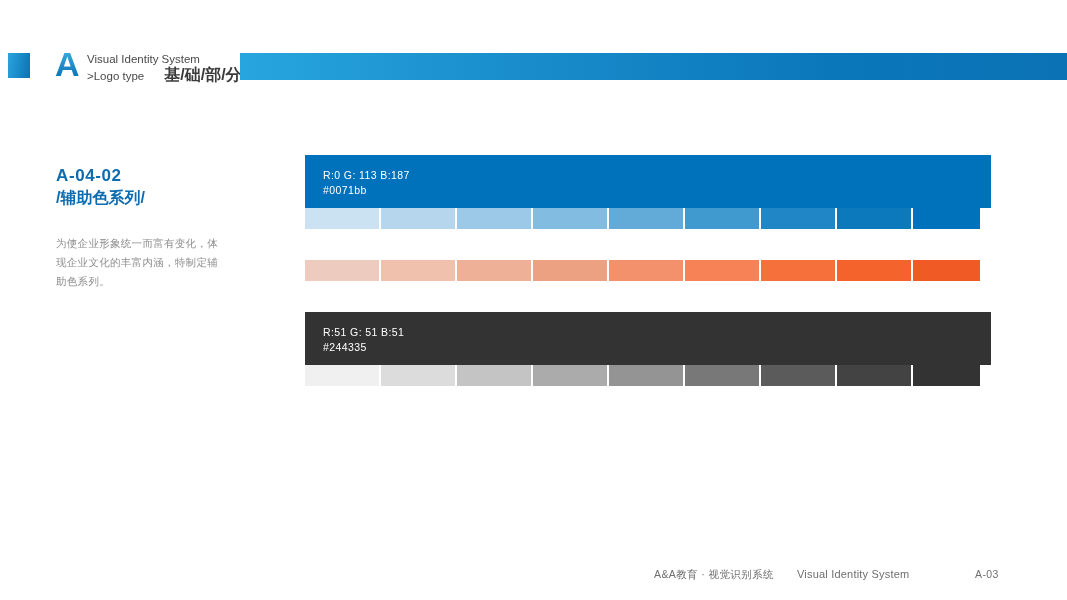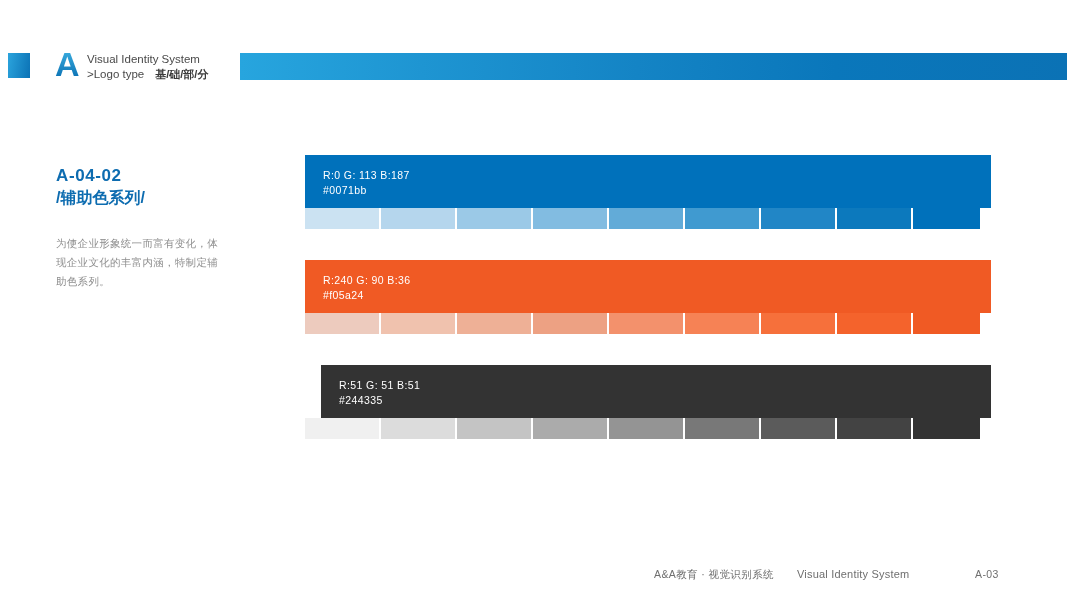--- a/index.html
+++ b/index.html
@@ -58,22 +58,22 @@
     color: #4a4a4a;
     white-space: nowrap;
   }
   .header-line2 {
     font-size: 11.5px;
     line-height: 15px;
     color: #4a4a4a;
     white-space: nowrap;
   }
   .header-line2 .cn {
-    margin-left: 11px;
-    font-size: 11px;
+    margin-left: 20px;
+    font-size: 16px;
     font-weight: bold;
     color: #3a3a3a;
   }
   .header-bar {
     position: absolute;
     left: 240px;
     top: 53px;
     width: 827px;
     height: 27px;
     background: linear-gradient(90deg, #27a5de 0%, #1e95d2 22%, #1484c5 48%, #0a77bb 72%, #0b72b5 100%);
@@ -237,23 +237,20 @@
         <div class="tint-swatch" style="width: 74px; background: rgb(64, 154, 208);"></div>
         <div class="tint-gap"></div>
         <div class="tint-swatch" style="width: 74px; background: rgb(33, 134, 198);"></div>
         <div class="tint-gap"></div>
         <div class="tint-swatch" style="width: 74px; background: rgb(12, 121, 189);"></div>
         <div class="tint-gap"></div>
         <div class="tint-last" style="background: rgb(0, 113, 187);"></div>
       </div>
     </div>
     <div class="block">
-      <div class="block-main" style="background: rgb(240, 90, 36);">
-        <div class="block-label"><span>R:240 G: 90 B:36</span><span class="hex">#f05a24</span></div>
-      </div>
       <div class="tint-strip">
         <div class="tint-swatch" style="width: 74px; background: rgb(237, 203, 190);"></div>
         <div class="tint-gap"></div>
         <div class="tint-swatch" style="width: 74px; background: rgb(240, 194, 174);"></div>
         <div class="tint-gap"></div>
         <div class="tint-swatch" style="width: 74px; background: rgb(238, 176, 150);"></div>
         <div class="tint-gap"></div>
         <div class="tint-swatch" style="width: 74px; background: rgb(237, 161, 131);"></div>
         <div class="tint-gap"></div>
         <div class="tint-swatch" style="width: 74px; background: rgb(243, 145, 108);"></div>
@@ -261,21 +258,21 @@
         <div class="tint-swatch" style="width: 74px; background: rgb(246, 130, 85);"></div>
         <div class="tint-gap"></div>
         <div class="tint-swatch" style="width: 74px; background: rgb(246, 112, 59);"></div>
         <div class="tint-gap"></div>
         <div class="tint-swatch" style="width: 74px; background: rgb(244, 99, 44);"></div>
         <div class="tint-gap"></div>
         <div class="tint-last" style="background: rgb(240, 90, 36);"></div>
       </div>
     </div>
     <div class="block">
-      <div class="block-main" style="background: rgb(51, 51, 51); margin-left: 16px;">
+      <div class="block-main" style="background: rgb(51, 51, 51);">
         <div class="block-label"><span>R:51 G: 51 B:51</span><span class="hex">#244335</span></div>
       </div>
       <div class="tint-strip">
         <div class="tint-swatch" style="width: 74px; background: rgb(240, 240, 240);"></div>
         <div class="tint-gap"></div>
         <div class="tint-swatch" style="width: 74px; background: rgb(220, 220, 220);"></div>
         <div class="tint-gap"></div>
         <div class="tint-swatch" style="width: 74px; background: rgb(196, 196, 196);"></div>
         <div class="tint-gap"></div>
         <div class="tint-swatch" style="width: 74px; background: rgb(171, 171, 171);"></div>

